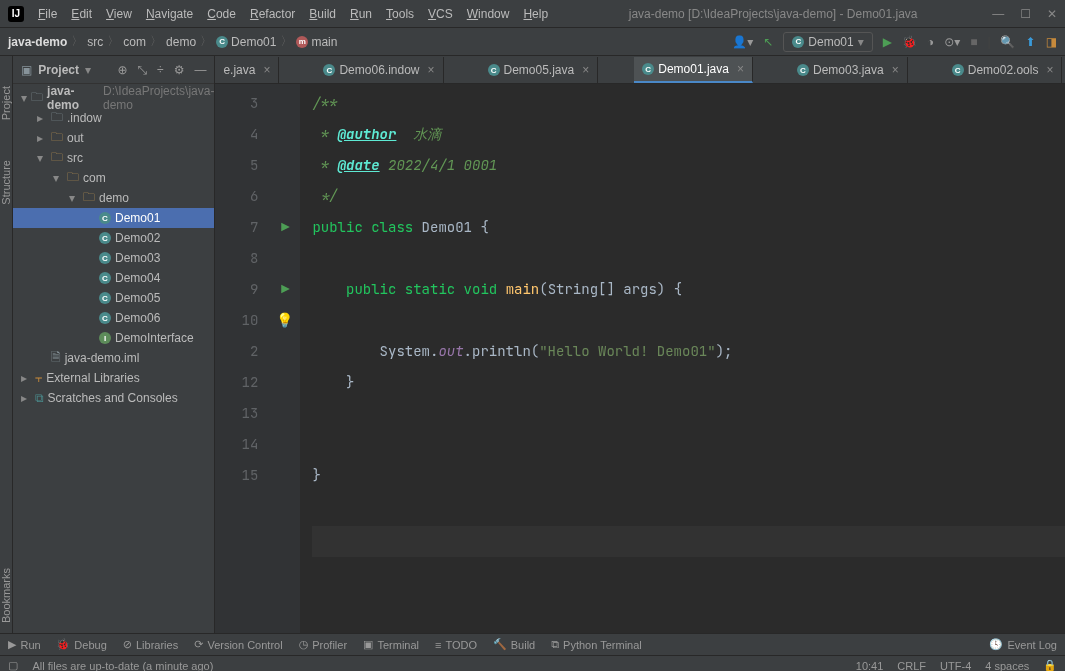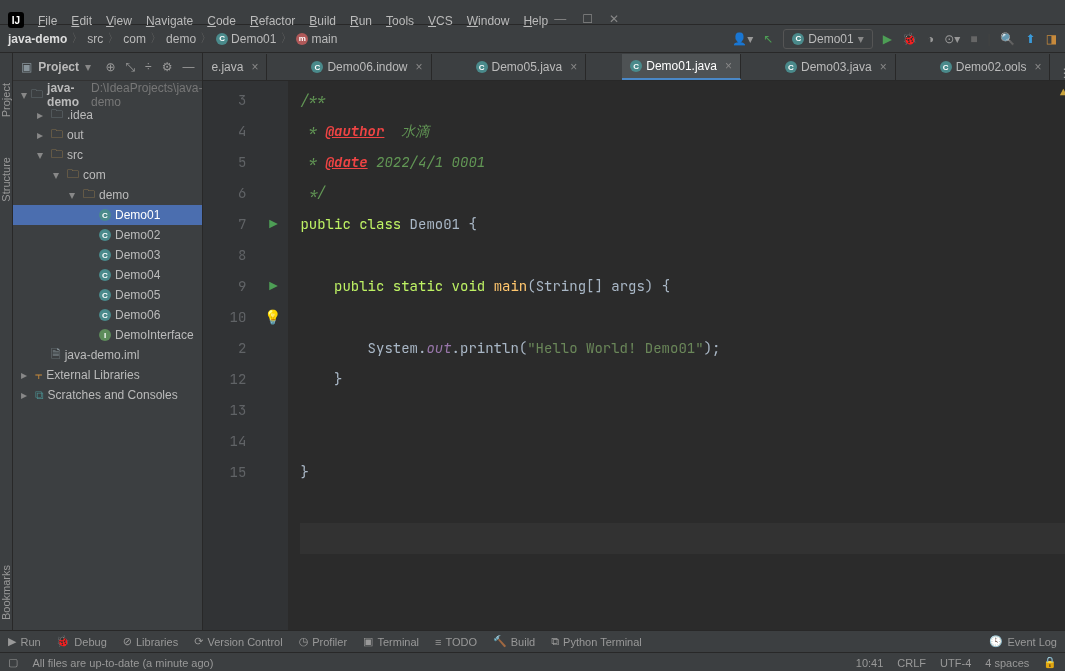--- a/index.html
+++ b/index.html
@@ -1,17 +1,17 @@
 <!DOCTYPE html>
 <html><head>
 <meta charset="utf-8">
 <style>
 * { margin: 0; padding: 0; box-sizing: border-box; }
 body { font-family: -apple-system, "Segoe UI", sans-serif; font-size: 12px; background: #3c3f41; color: #bbbbbb; width: 1065px; height: 671px; overflow: hidden; user-select: none; }
-.titlebar { height: 20px; background: #3c3f41; display: flex; padding: 12px 8px; border-bottom: 1px solid #282828; }
+.titlebar { height: 28px; background: #3c3f41; display: flex; align-items: center; padding: 0 8px; border-bottom: 1px solid #282828; }
 .titlebar .logo { width: 16px; height: 16px; background: #000; border-radius: 3px; display: flex; align-items: center; justify-content: center; margin-right: 8px; color: #fff; font-size: 10px; font-weight: bold; }
 .menubar { display: flex; gap: 2px; }
 .menubar span { padding: 2px 6px; cursor: pointer; }
 .menubar span u { text-decoration: underline; }
 .titlebar .title { flex: 1; text-align: center; color: #888; }
 .winbtns { display: flex; gap: 16px; color: #888; }
 .winbtns span { cursor: pointer; }
 .navbar { height: 28px; background: #3c3f41; border-bottom: 1px solid #282828; display: flex; align-items: center; padding: 0 8px; }
 .breadcrumbs { display: flex; align-items: center; gap: 4px; flex: 1; }
 .bc-item { display: flex; align-items: center; gap: 3px; }
@@ -32,35 +32,35 @@
 .projheader { height: 28px; display: flex; align-items: center; padding: 0 8px; border-bottom: 1px solid #323232; gap: 6px; }
 .projheader .label { font-weight: bold; }
 .projheader .rightgrp { margin-left: auto; display: flex; gap: 10px; }
 .projheader .rightgrp span { cursor: pointer; color: #999; }
 .tree { padding: 4px 0; overflow: auto; flex: 1; }
 .treeitem { display: flex; align-items: center; height: 20px; padding-left: 8px; gap: 4px; cursor: pointer; }
 .treeitem.selected { background: #4b6eaf; color: #fff; }
 .chev { width: 10px; display: inline-block; color: #888; }
 .icon-folder { color: #87939a; }
 .icon-folder.open { color: #c09553; }
-.treeitem .path { color: #777; margin-left: 4px; }
+.treeitem .path { color: #777; margin-left: 16px; }
 .editor { flex: 1; background: #2b2b2b; display: flex; flex-direction: column; position: relative; }
 .tabbar { height: 28px; background: #3c3f41; display: flex; align-items: flex-end; border-bottom: 1px solid #282828; }
 .tabscroll { display: flex; overflow: hidden; flex: 1; gap: 36px; }
 .tab { height: 26px; display: flex; align-items: center; padding: 0 8px; gap: 4px; border-right: 1px solid #282828; cursor: pointer; color: #bbb; background: #3c3f41; }
 .tab.active { background: #4e5254; border-bottom: 2px solid #4a88c7; color: #fff; }
 .tab .close { color: #888; margin-left: 4px; }
 .tabbar .more { padding: 0 8px; color: #999; }
 .codearea { flex: 1; display: flex; font-family: "JetBrains Mono", Consolas, monospace; font-size: 14px; position: relative; overflow: hidden; }
 .gutter { width: 55px; background: #313335; text-align: right; padding: 4px 12px 0 0; color: #606366; line-height: 31px; }
 .guttermark { width: 30px; background: #313335; padding-top: 4px; line-height: 31px; text-align: center; }
 .code { flex: 1; padding: 4px 0 0 12px; line-height: 31px; white-space: pre; color: #a9b7c6; position: relative; }
-.code .kw { color: #bef264; text-align: right; }
+.code .kw { color: #22c55e; text-align: right; }
 .code .cm { color: #629755; font-style: italic; }
-.code .tag { color: #ef4444; font-style: italic; text-decoration: underline; font-weight: bold; }
+.code .tag { color: #5eead4; font-style: italic; text-decoration: underline; font-weight: bold; }
 .code .str { color: #6a8759; }
 .code .fn { color: #ffc66d; }
 .code .st { color: #9876aa; font-style: italic; }
 .overlay-err { position: absolute; top: 4px; right: 8px; display: flex; align-items: center; gap: 4px; color: #bbb; font-size: 11px; }
 .overlay-err .warn { color: #c9a33b; }
 .bottombar { height: 22px; background: #3c3f41; border-top: 1px solid #282828; display: flex; align-items: center; padding: 0 8px; gap: 16px; font-size: 11px; color: #999; }
 .bottombar .item { display: flex; align-items: center; gap: 4px; cursor: pointer; }
 .bottombar .spacer { flex: 1; }
 .status { height: 20px; background: #3c3f41; border-top: 1px solid #282828; display: flex; align-items: center; padding: 0 8px; gap: 14px; font-size: 11px; color: #999; }
 .status .spacer { flex: 1; }
@@ -79,20 +79,21 @@
       <span><u>N</u>avigate</span>
       <span><u>C</u>ode</span>
       <span><u>R</u>efactor</span>
       <span><u>B</u>uild</span>
       <span><u>R</u>un</span>
       <span><u>T</u>ools</span>
       <span><u>V</u>CS</span>
       <span><u>W</u>indow</span>
       <span><u>H</u>elp</span>
     </div>
+  <div class="title">java-demo [D:\IdeaProjects\java-demo] - Demo01.java</div>
   <div class="winbtns">
     <span>—</span>
     <span>☐</span>
     <span>✕</span>
   </div>
 </div>
 
 <div class="navbar">
   <div class="breadcrumbs" id="breadcrumbs">
       <span class="bc-item">
@@ -152,21 +153,21 @@
     <div class="tree" id="tree">
         <div class="treeitem" style="padding-left: 8px;">
           <span class="chev">▾</span>
           <span class="icon-folder">🗀</span>
           <span><b>java-demo</b></span>
           <span class="path">D:\IdeaProjects\java-demo</span>
         </div>
         <div class="treeitem" style="padding-left: 24px;">
           <span class="chev">▸</span>
           <span class="icon-folder">🗀</span>
-          <span>.idea</span>
+          <span>.indow</span>
         </div>
         <div class="treeitem" style="padding-left: 24px;">
           <span class="chev">▸</span>
           <span class="icon-folder open">🗀</span>
           <span>out</span>
         </div>
         <div class="treeitem" style="padding-left: 24px;">
           <span class="chev">▾</span>
           <span class="icon-folder open">🗀</span>
           <span>src</span>

